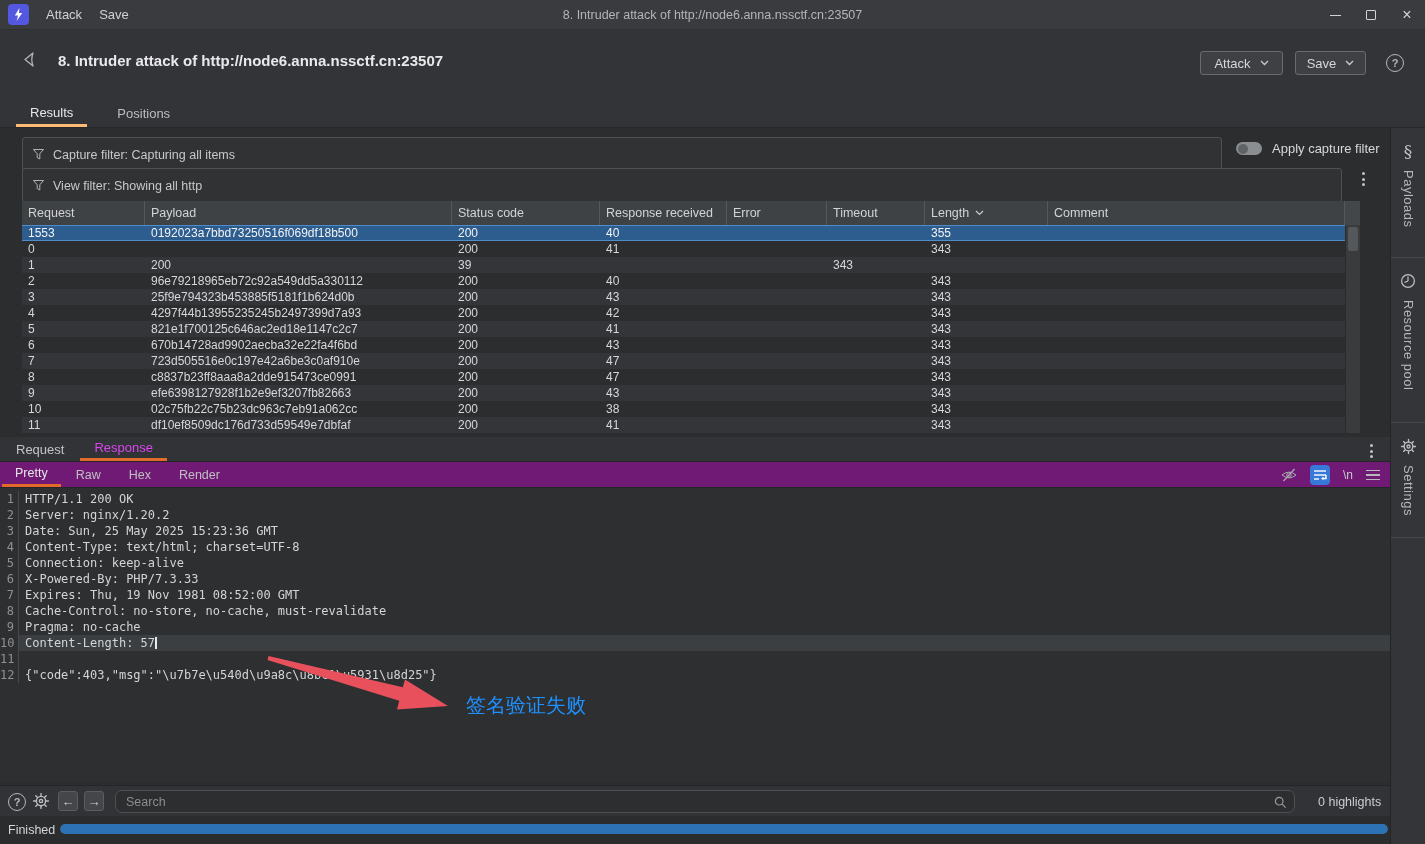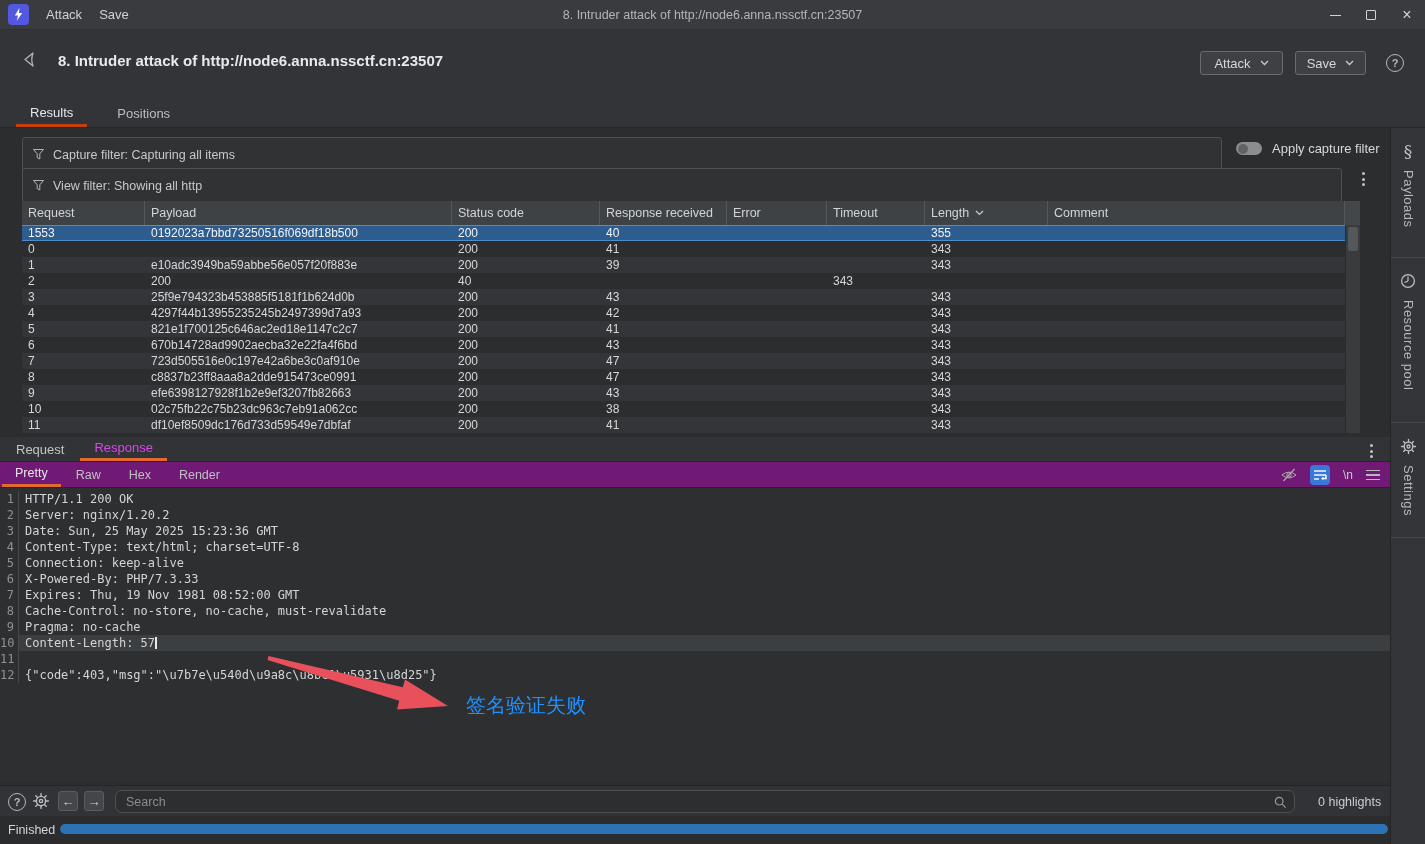--- a/index.html
+++ b/index.html
@@ -24,21 +24,21 @@
   .page-title { position:absolute; left:58px; top:22px; font-size:15px; font-weight:bold; color:#e9e9eb; }
   .hdr-btn { position:absolute; top:21px; height:24px; background:#3e4043; border:1px solid #696b6e; border-radius:3px; color:#d6d7d9; font-size:13px; display:flex; align-items:center; justify-content:center; gap:9px; }
   .hdr-btn.attack { right:142px; width:83px; }
   .hdr-btn.save { right:59px; width:71px; }
   .help-circle { position:absolute; width:18px; height:18px; border:1.5px solid #b6b7b9; border-radius:50%; color:#b6b7b9; font-size:11px; font-weight:bold; display:flex; align-items:center; justify-content:center; }
   .header .help-circle { right:21px; top:24px; }
 
   
   .main-tabs { position:absolute; top:100px; left:0; width:1425px; height:28px; background:#333438; border-bottom:1px solid #26272a; display:flex; }
   .mtab { height:27px; display:flex; align-items:center; padding:0 14px; font-size:13px; color:#bdbec0; margin-left:16px; }
-  .mtab.active { color:#e7e7e9; border-bottom:3px solid #c2410c;text-align:right; }
+  .mtab.active { color:#e7e7e9; border-bottom:3px solid #fdba74;text-align:right; }
 
   
   .content { position:absolute; top:128px; left:0; width:1390px; height:716px; background:#2c2d2f; }
   .filter-box { position:absolute; height:35px; background:#303234; border:1px solid #4e5052; border-radius:3px; display:flex; align-items:center; gap:9px; padding-left:10px; color:#c7c8ca; font-size:12.5px; }
   .filter-capture { left:22px; top:9px; width:1200px; }
   .filter-view { left:22px; top:40px; width:1320px; }
   .toggle { position:absolute; left:1236px; top:14px; width:26px; height:13px; border-radius:7px; background:#8b8e91; }
   .toggle .knob { position:absolute; left:2px; top:1.5px; width:10px; height:10px; border-radius:50%; background:#606366; }
   .apply-label { position:absolute; left:1272px; top:13px; font-size:13px; color:#d7d8da; }
   .kebab { display:flex; flex-direction:column; gap:2.5px; align-items:center; width:14px; }
@@ -245,30 +245,30 @@
             <div class="tcell"></div>
             <div class="tcell">200</div>
             <div class="tcell">41</div>
             <div class="tcell"></div>
             <div class="tcell"></div>
             <div class="tcell">343</div>
             <div class="tcell"></div>
           </div>
           <div class="trow">
             <div class="tcell">1</div>
-            <div class="tcell">e10adc3949ba59abbe56e057f20f883e</div>
             <div class="tcell">200</div>
             <div class="tcell">39</div>
             <div class="tcell"></div>
             <div class="tcell"></div>
             <div class="tcell">343</div>
             <div class="tcell"></div>
           </div>
           <div class="trow">
             <div class="tcell">2</div>
+            <div class="tcell">96e79218965eb72c92a549dd5a330112</div>
             <div class="tcell">200</div>
             <div class="tcell">40</div>
             <div class="tcell"></div>
             <div class="tcell"></div>
             <div class="tcell">343</div>
             <div class="tcell"></div>
           </div>
           <div class="trow">
             <div class="tcell">3</div>
             <div class="tcell">25f9e794323b453885f5181f1b624d0b</div>

